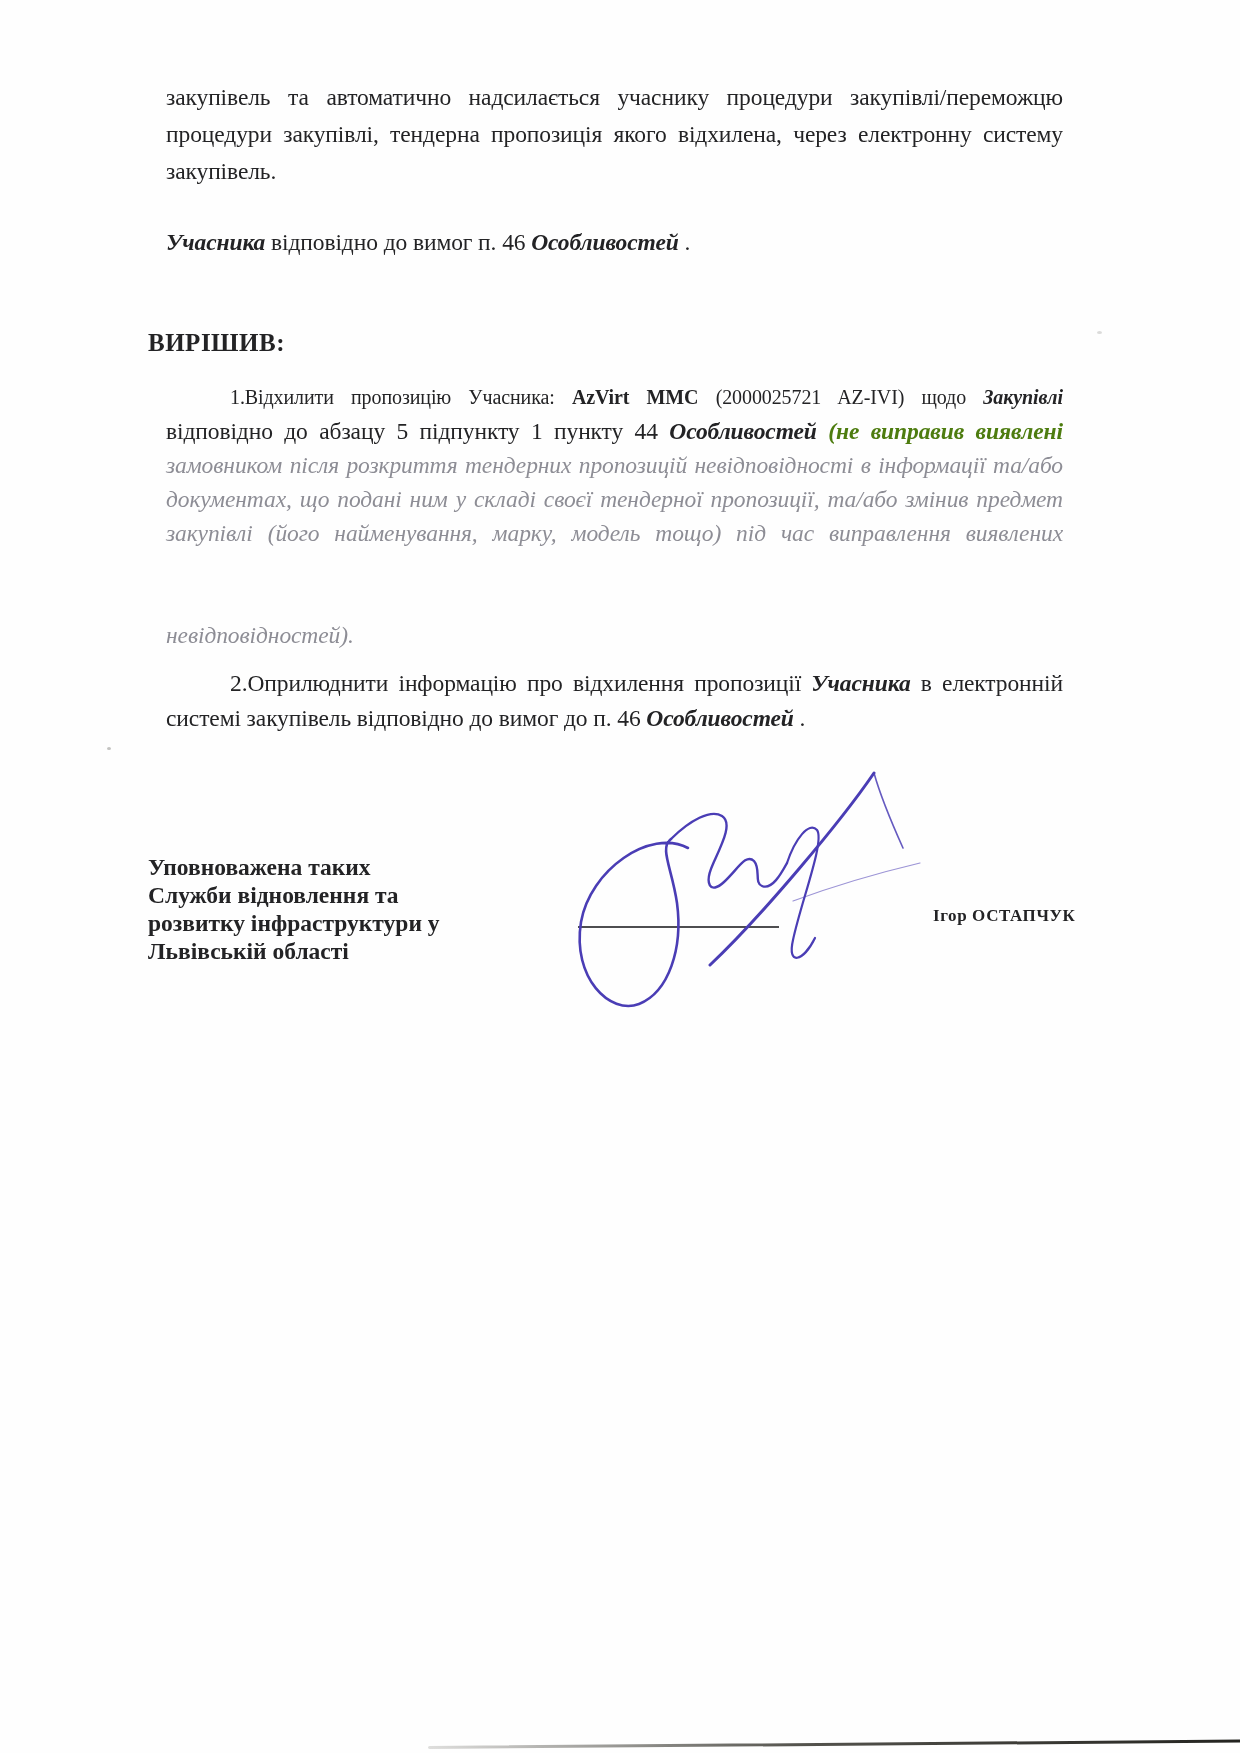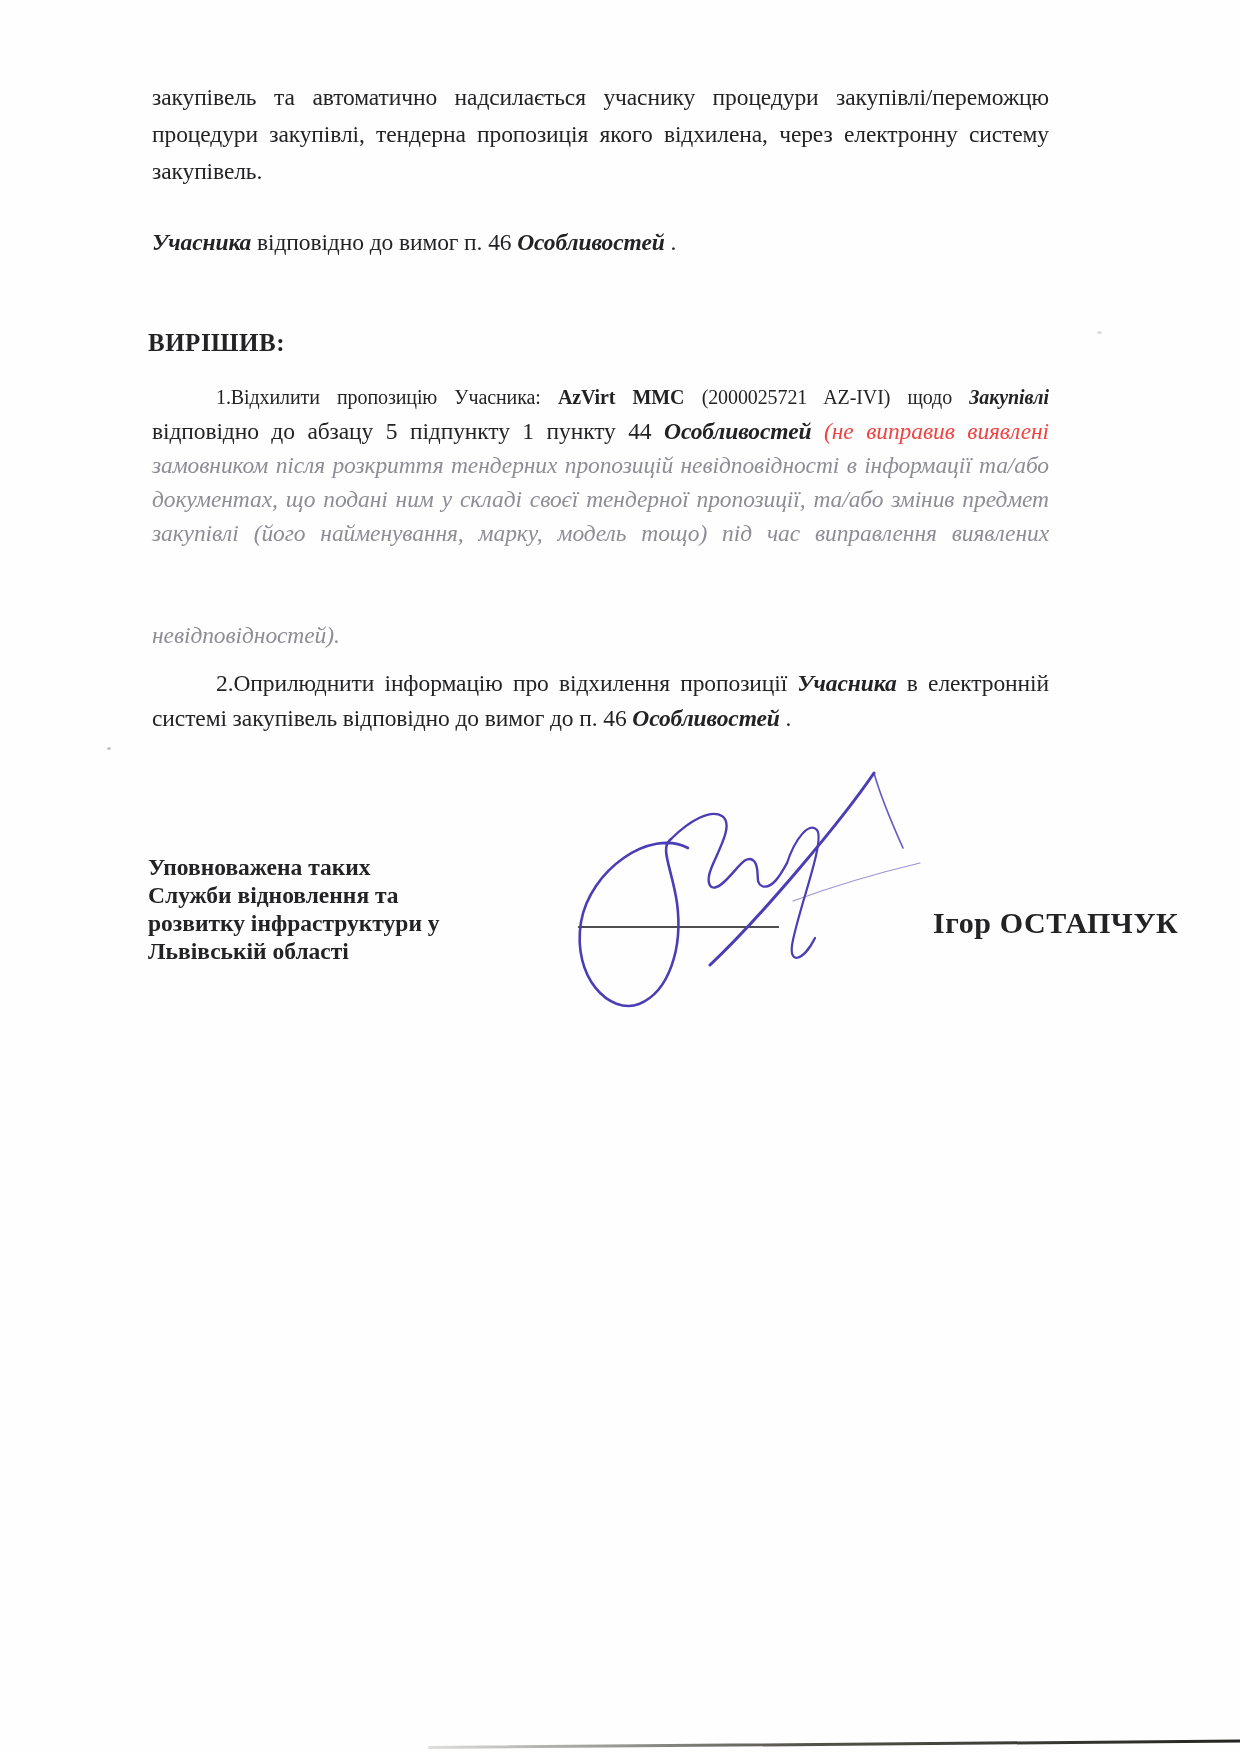--- a/index.html
+++ b/index.html
@@ -6,43 +6,43 @@
   .page{
     position:relative;
     width:1240px;height:1753px;
     background:#fefefe;
     overflow:hidden;
     font-family:"Liberation Serif","DejaVu Serif",serif;
     color:#232325;
   }
   .textcol{position:absolute;left:148px;top:0;width:897px;height:100%;}
   .line{
-    position:absolute;left:4px;width:897px;height:34px;
+    position:absolute;left:18px;width:897px;height:34px;
     line-height:32px;font-size:23.5px;
     text-align:justify;color:#232325;
     letter-spacing:-0.1px;
   }
   .line.j{text-align-last:justify;}
   .line.ind{padding-left:64px;width:833px;}
   .b{font-weight:bold;}
   .bi{font-weight:bold;font-style:italic;}
-  .faint{color:#ef4444;font-style:italic;font-weight:400;}
+  .faint{color:#4d7c0f;font-style:italic;font-weight:700;}
   .faintline{color:#8d8d95;font-style:italic;font-family:Liberation Serif, serif;}
   .heading{
     position:absolute;left:0;top:329px;
     font-weight:bold;font-size:25px;letter-spacing:0.5px;
   }
   .sig-role{
     position:absolute;left:0;top:853px;
     font-weight:bold;font-size:23.5px;line-height:28px;
     width:480px;
   }
   .sig-name{
     position:absolute;left:785px;top:906px;
-    font-weight:bold;font-size:30px;letter-spacing:0.6px;
+    font-weight:bold;font-size:17px;letter-spacing:0.6px;
     white-space:nowrap;
   }
   .sig-underline{
     position:absolute;left:578px;top:926px;width:201px;height:2px;
     background:#4e4e50;z-index:1;
   }
   .sig-svg{
     position:absolute;left:550px;top:752px;width:380px;height:262px;
     z-index:2;
   }

